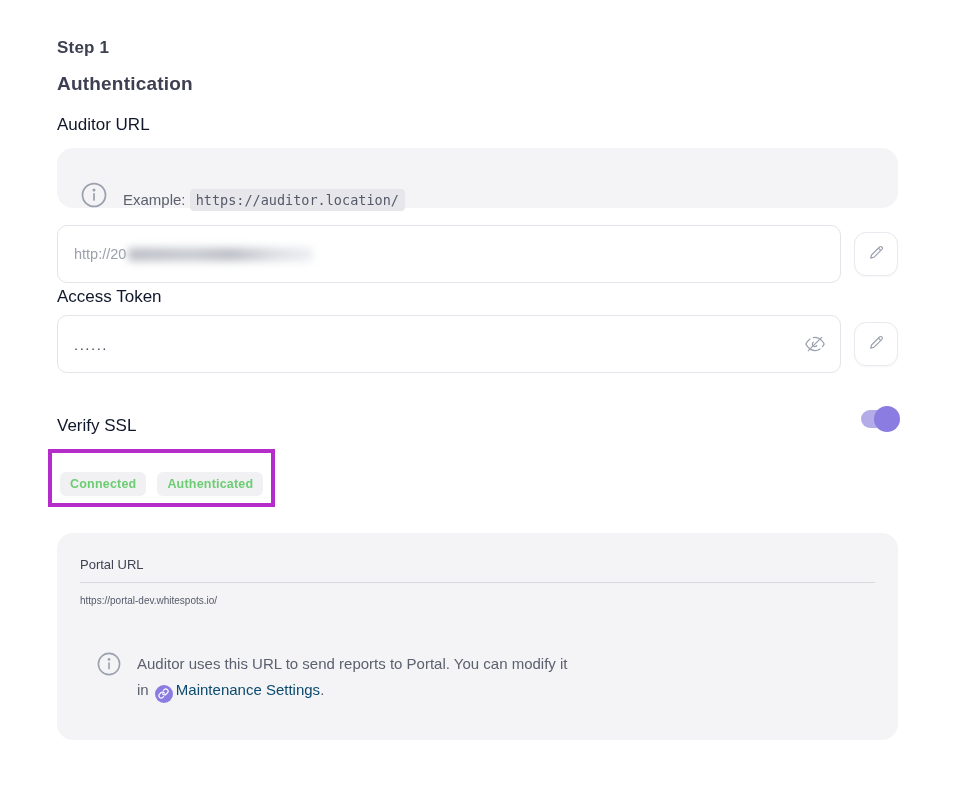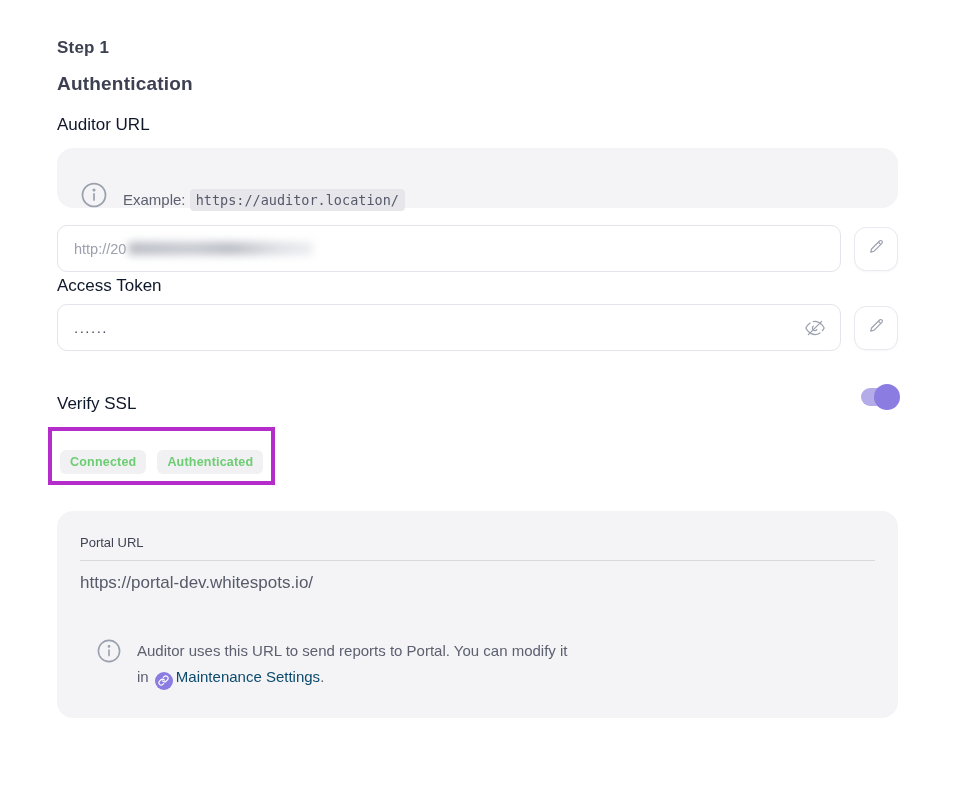--- a/index.html
+++ b/index.html
@@ -61,21 +61,21 @@
     padding: 3px 6px;
   }
   
   .input-row {
     margin-top: 17px;
     display: flex;
     align-items: center;
   }
   .text-input {
     flex: 1;
-    height: 47px;
+    height: 58px;
     background: #ffffff;
     border: 1px solid #e4e4ea;
     border-radius: 10px;
     display: flex;
     align-items: center;
     padding: 0 16px;
     font-size: 14.5px;
     color: #9ba0ab;
     position: relative;
   }
@@ -176,21 +176,21 @@
     color: #3f4254;
   }
   .portal-divider {
     margin-top: 10px;
     height: 1px;
     background: #d9d9de;
     width: 795px;
   }
   .portal-url {
     margin-top: 12px;
-    font-size: 17px;
+    font-size: 10px;
     color: #565a6a;
   }
   .portal-note {
     margin: 45px 0 0 17px;
     display: flex;
     gap: 16px;
   }
   .portal-note .info-circle { width: 24px; height: 24px; flex: 0 0 24px; margin-top: 1px; }
   .note-text {
     font-size: 15px;

